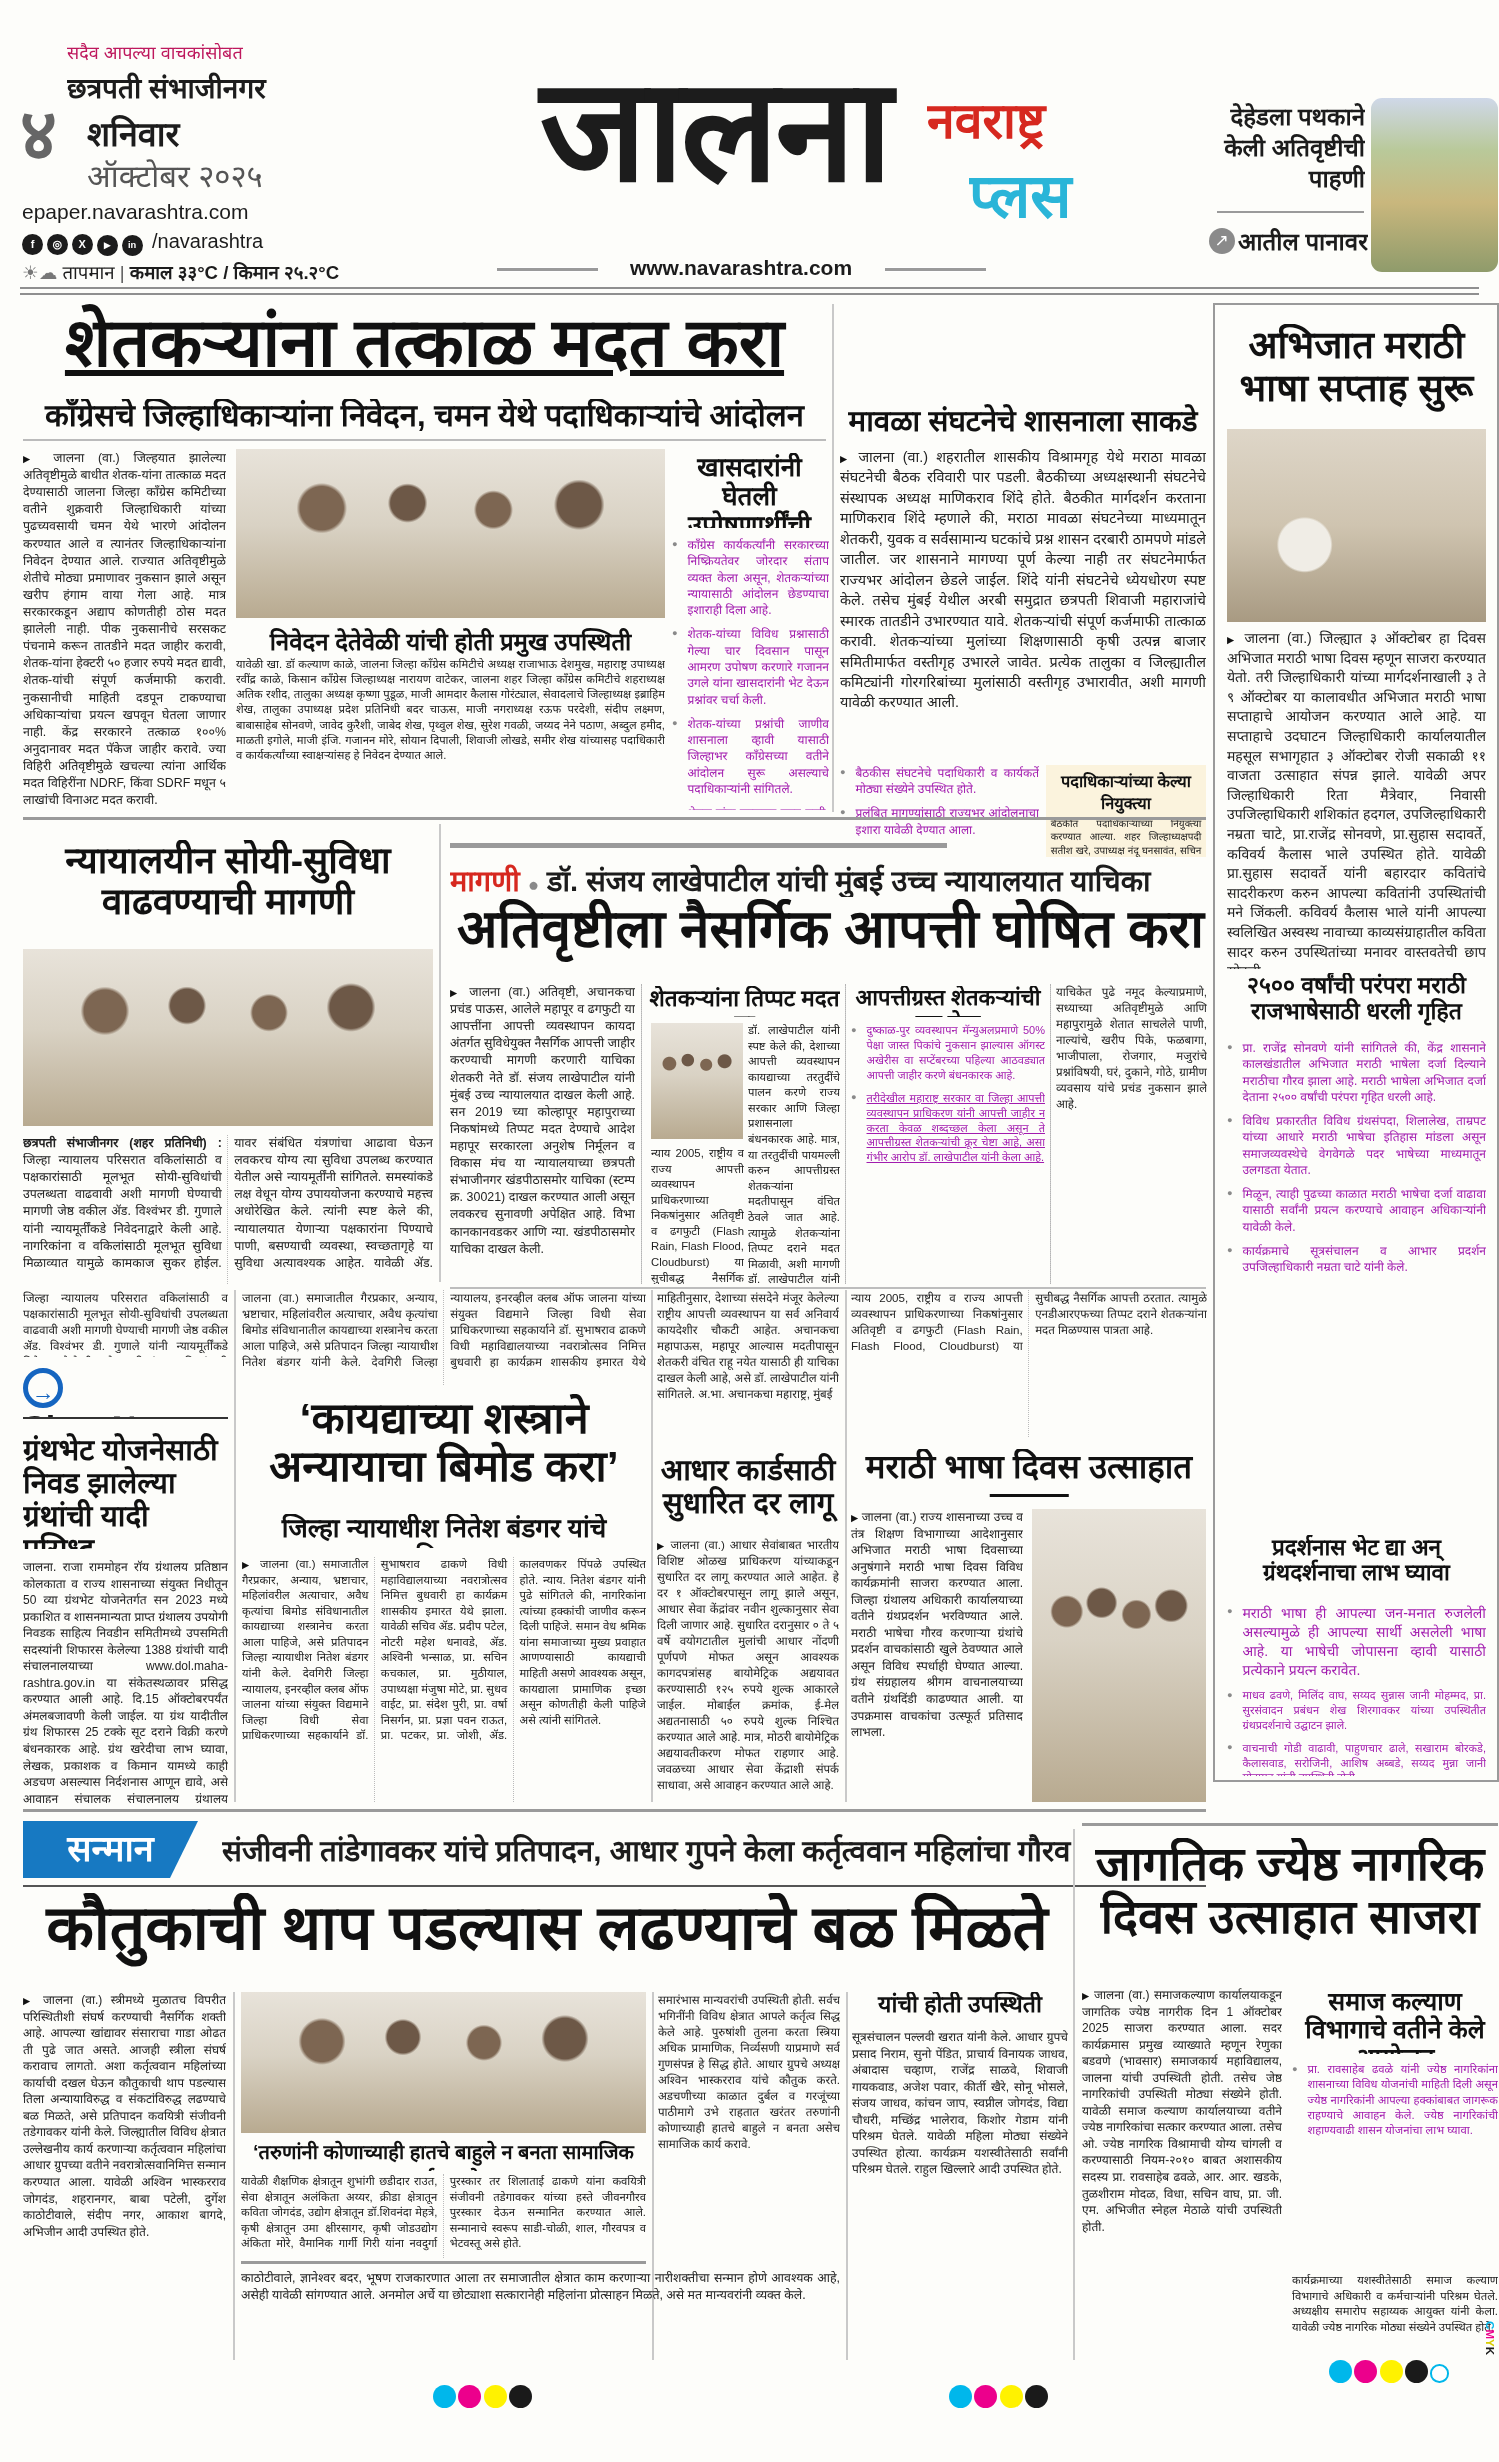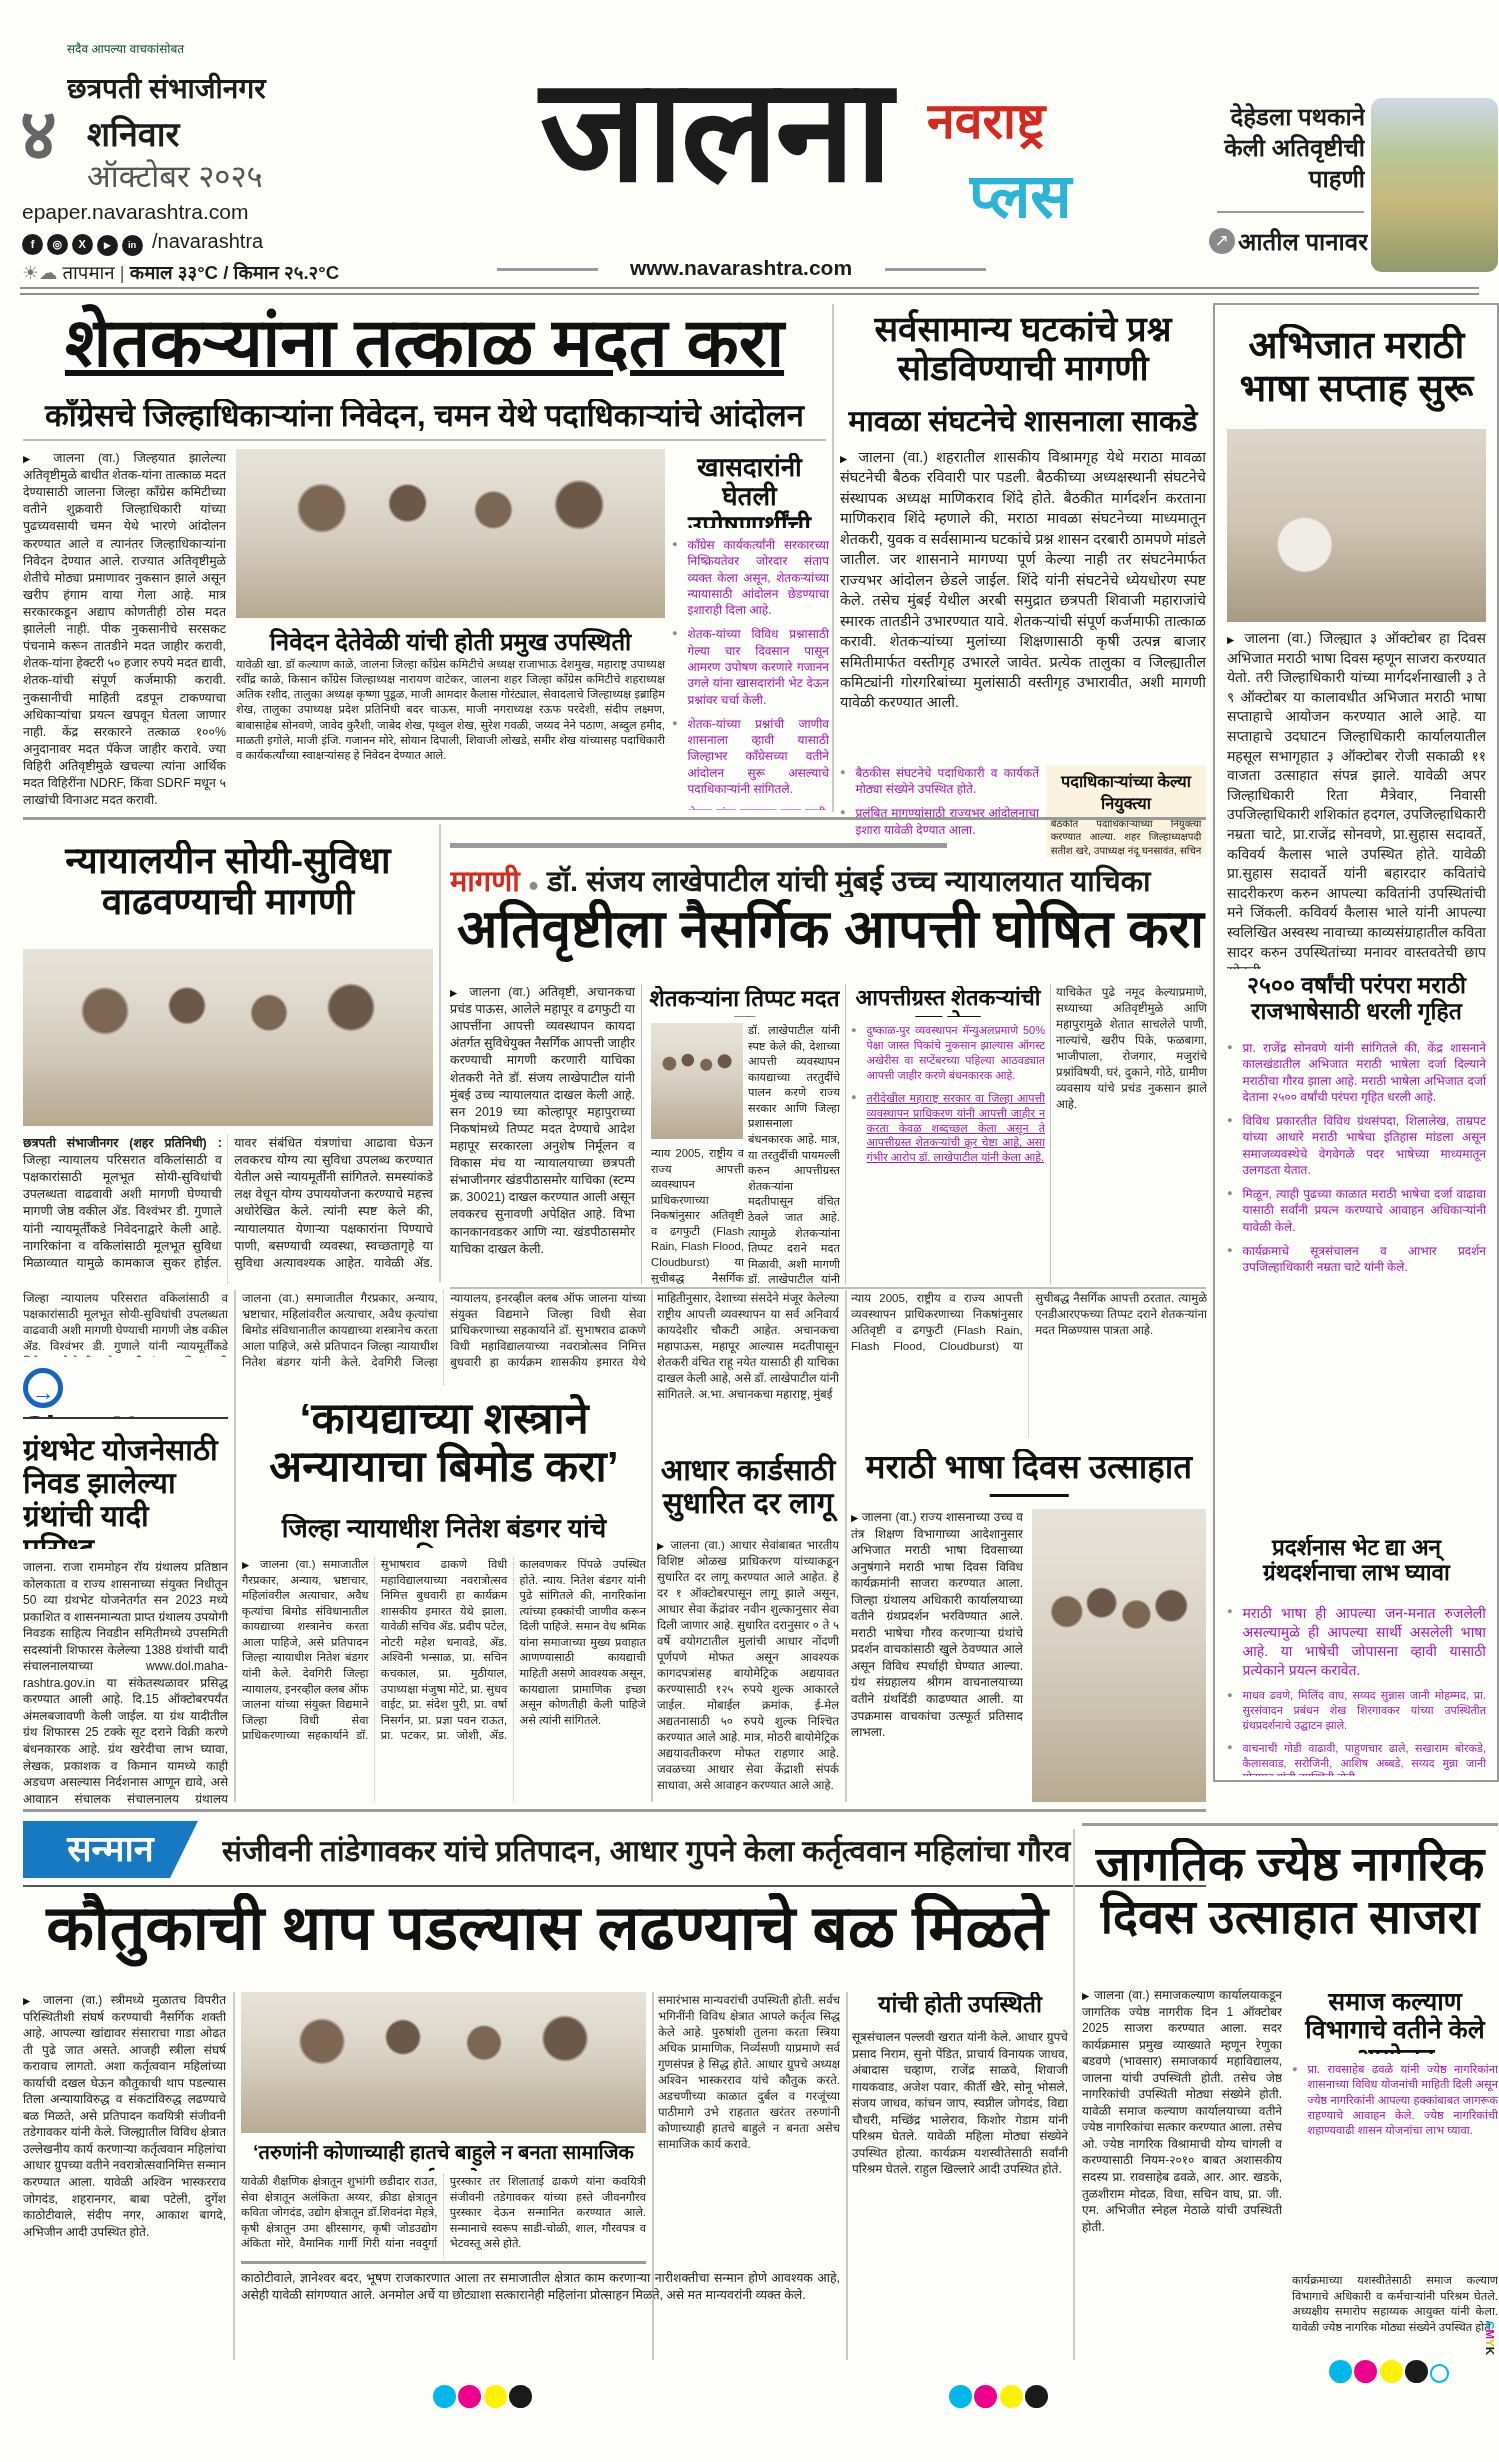--- a/index.html
+++ b/index.html
@@ -44,21 +44,21 @@
   .cream { background:#fbf3dd; }
   .sanman-tag { background:#1779c2; color:#fff; font-weight:bold; text-align:center;
                 clip-path:polygon(0 0,100% 0,84% 100%,0 100%); }
 </style>
 </head>
 <body>
 
 <div id="page">
 
   <div class="abs" style="left:0;top:0;width:1500px;height:289px;">
-    <div class="abs gray" style="left:67px;top:40px;width:326px;font-size:12px;color:#14532d;">सदैव आपल्या वाचकांसोबत</div>
+    <div class="abs gray" style="left:67px;top:40px;width:326px;font-size:18px;color:#be185d;">सदैव आपल्या वाचकांसोबत</div>
     <div class="abs" style="left:67px;top:68px;width:357px;font-size:28px;font-weight:bold;">छत्रपती संभाजीनगर</div>
     <div class="abs" style="left:20px;top:99px;width:62px;font-size:71px;font-weight:bold;color:#666;line-height:1;">४</div>
     <div class="abs" style="left:87px;top:110px;width:233px;font-size:34px;font-weight:bold;">शनिवार</div>
     <div class="abs gray" style="left:87px;top:154px;width:264px;font-size:31px;color:#555;">ऑक्टोबर २०२५</div>
     <div class="abs" style="left:22px;top:200px;width:326px;font-size:21px;">epaper.navarashtra.com</div>
     <div class="abs" style="left:22px;top:230px;width:373px;height:26px;font-size:20px;">
       <span class="soc">f</span><span class="soc">◎</span><span class="soc">X</span><span class="soc" style="font-size:8.5px;">▶</span><span class="soc" style="font-size:9.3px;">in</span>
       <span>/navarashtra</span>
     </div>
     <div class="abs" style="left:22px;top:259px;width:435px;height:28px;font-size:18.6px;">
@@ -98,21 +98,20 @@
   <div class="abs small-txt" style="left:236px;top:657px;width:429px;height:152px;text-align:justify;">यावेळी खा. डॉ कल्याण काळे, जालना जिल्हा काँग्रेस कमिटीचे अध्यक्ष राजाभाऊ देशमुख, महाराष्ट्र उपाध्यक्ष रवींद्र काळे, किसान काँग्रेस जिल्हाध्यक्ष नारायण वाटेकर, जालना शहर जिल्हा काँग्रेस कमिटीचे शहराध्यक्ष अतिक रशीद, तालुका अध्यक्ष कृष्णा पुडूळ, माजी आमदार कैलास गोरंट्याल, सेवादलाचे जिल्हाध्यक्ष इब्राहिम शेख, तालुका उपाध्यक्ष प्रदेश प्रतिनिधी बदर चाऊस, माजी नगराध्यक्ष रऊफ परदेशी, संदीप लक्ष्मण, बाबासाहेब सोनवणे, जावेद कुरैशी, जाबेद शेख, पृथ्वुल शेख, सुरेश गवळी, जय्यद नेने पठाण, अब्दुल हमीद, माळती इगोले, माजी इंजि. गजानन मोरे, सोयान दिपाली, शिवाजी लोखडे, समीर शेख यांच्यासह पदाधिकारी व कार्यकर्त्यांच्या स्वाक्षऱ्यांसह हे निवेदन देण्यात आले.</div>
 
   <div class="abs hl" style="left:672px;top:453px;width:155px;height:75px;font-size:26px;">खासदारांनी घेतली उपोषणार्थींची भेट</div>
   <ul class="abs blist" style="left:672px;top:537px;width:157px;height:273px;">
     <li>काँग्रेस कार्यकर्त्यांनी सरकारच्या निष्क्रियतेवर जोरदार संताप व्यक्त केला असून, शेतकऱ्यांच्या न्यायासाठी आंदोलन छेडण्याचा इशाराही दिला आहे.</li>
     <li>शेतक-यांच्या विविध प्रश्नासाठी गेल्या चार दिवसान पासून आमरण उपोषण करणारे गजानन उगले यांना खासदारांनी भेट देऊन प्रश्नांवर चर्चा केली.</li>
     <li>शेतक-यांच्या प्रश्नांची जाणीव शासनाला व्हावी यासाठी जिल्हाभर काँग्रेसच्या वतीने आंदोलन सुरू असल्याचे पदाधिकाऱ्यांनी सांगितले.</li>
     <li>शेतक-यांना सरसकट मदत द्यावी, या मागणीचे निवेदन जिल्हाधिकाऱ्यांनी स्वीकारले असून शासनाकडे पाठविण्यात येईल असे आश्वासन दिले. यावेळी कार्यकर्ते मोठ्या संख्येने उपस्थित होते.</li>
   </ul>
 
-  <div class="abs hl" style="left:840px;top:309px;width:366px;height:92px;font-size:35px;">सर्वसामान्य घटकांचे प्रश्न सोडविण्याची मागणी</div>
   <div class="abs hl" style="left:840px;top:404px;width:366px;height:36px;font-size:29.5px;">मावळा संघटनेचे शासनाला साकडे</div>
   <div class="abs body-txt dateline" style="left:840px;top:447px;width:366px;height:312px;font-size:14.4px;line-height:1.42;">जालना (वा.) शहरातील शासकीय विश्रामगृह येथे मराठा मावळा संघटनेची बैठक रविवारी पार पडली. बैठकीच्या अध्यक्षस्थानी संघटनेचे संस्थापक अध्यक्ष माणिकराव शिंदे होते. बैठकीत मार्गदर्शन करताना माणिकराव शिंदे म्हणाले की, मराठा मावळा संघटनेच्या माध्यमातून शेतकरी, युवक व सर्वसामान्य घटकांचे प्रश्न शासन दरबारी ठामपणे मांडले जातील. जर शासनाने मागण्या पूर्ण केल्या नाही तर संघटनेमार्फत राज्यभर आंदोलन छेडले जाईल. शिंदे यांनी संघटनेचे ध्येयधोरण स्पष्ट केले. तसेच मुंबई येथील अरबी समुद्रात छत्रपती शिवाजी महाराजांचे स्मारक तातडीने उभारण्यात यावे. शेतकऱ्यांची संपूर्ण कर्जमाफी तात्काळ करावी. शेतकऱ्यांच्या मुलांच्या शिक्षणासाठी कृषी उत्पन्न बाजार समितीमार्फत वस्तीगृह उभारले जावेत. प्रत्येक तालुका व जिल्ह्यातील कमिट्यांनी गोरगरिबांच्या मुलांसाठी वस्तीगृह उभारावीत, अशी मागणी यावेळी करण्यात आली.</div>
   <ul class="abs blist" style="left:840px;top:765px;width:199px;height:92px;">
     <li>बैठकीस संघटनेचे पदाधिकारी व कार्यकर्ते मोठ्या संख्येने उपस्थित होते.</li>
     <li>प्रलंबित मागण्यांसाठी राज्यभर आंदोलनाचा इशारा यावेळी देण्यात आला.</li>
   </ul>
   <div class="abs cream" style="left:1046px;top:765px;width:160px;height:92px;padding:4.7px;">
     <div class="caption-head" style="font-size:16.3px;">पदाधिकाऱ्यांच्या केल्या नियुक्त्या</div>
     <div class="small-txt" style="font-size:10px;text-align:justify;margin-top:3.1px;">बैठकीत पदाधिकाऱ्यांच्या नियुक्त्या करण्यात आल्या. शहर जिल्हाध्यक्षपदी सतीश खरे, उपाध्यक्ष नंदू घनसावंत, सचिन सोनवणे, तालुकाध्यक्ष गणपत नागरगोजे यांची नियुक्ती करण्यात आली.</div>
   </div>

